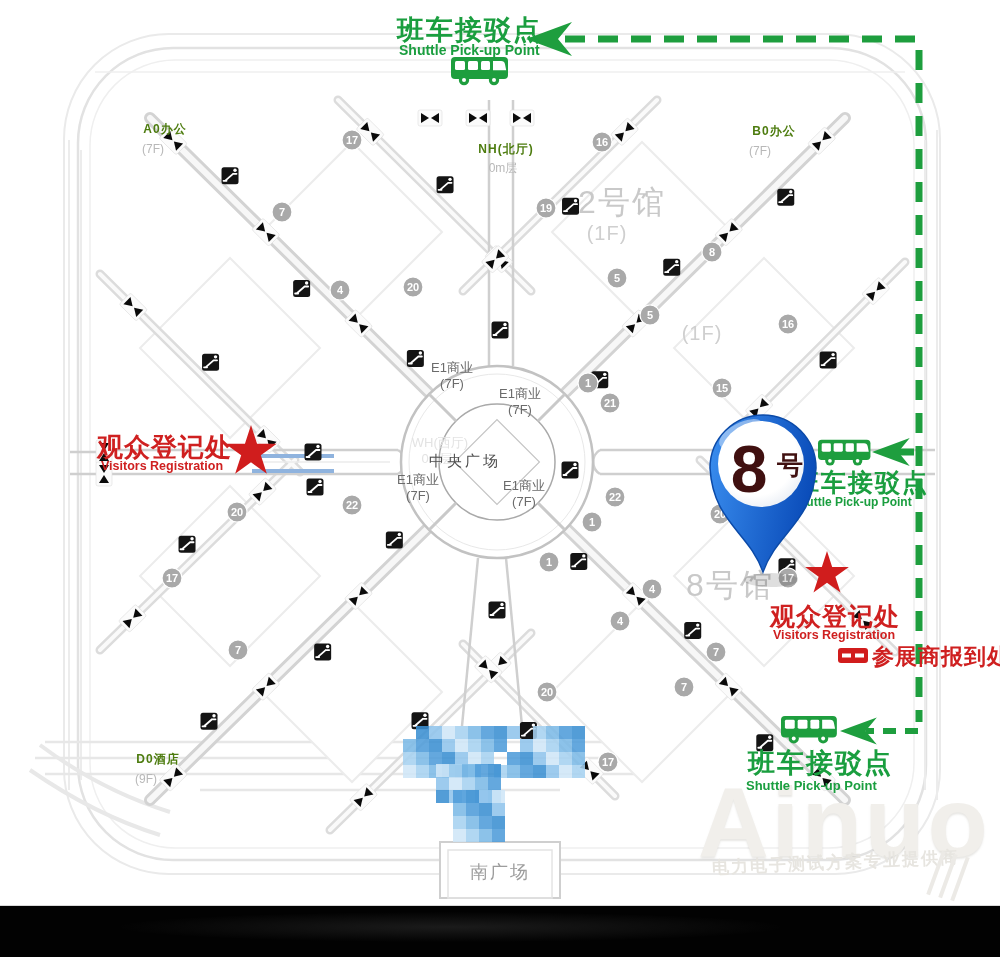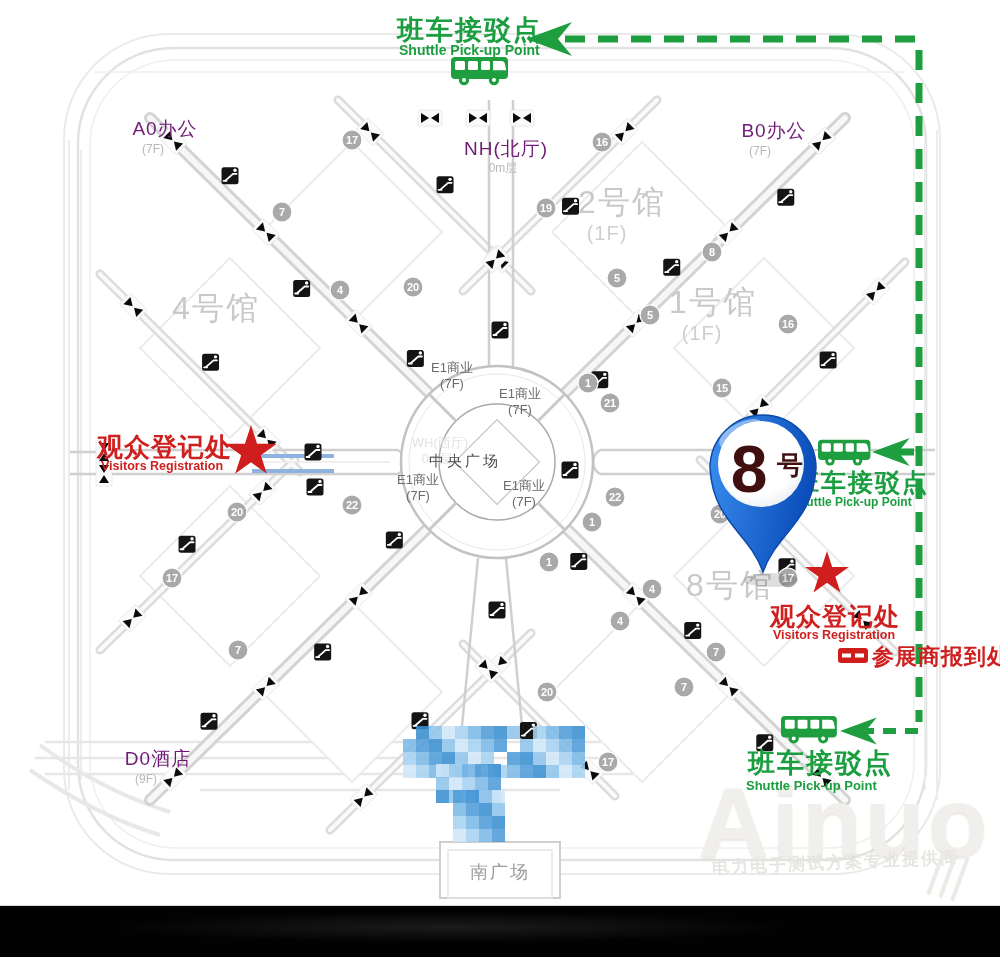--- a/index.html
+++ b/index.html
@@ -3,21 +3,21 @@
 <meta charset="utf-8">
 <style>
   html,body{margin:0;padding:0;background:#fff;}
   .stage{position:relative;width:1000px;height:957px;background:#fff;overflow:hidden;
          font-family:"Liberation Sans","DejaVu Sans",sans-serif;}
   .stage svg{position:absolute;left:0;top:0;}
   .pos{position:absolute;white-space:nowrap;}
   .lbl{position:absolute;transform:translate(-50%,-50%);white-space:nowrap;}
   .hall{font-size:32px;color:#c9c9c9;letter-spacing:2px;}
   .hallsub{font-size:20px;color:#cfcfcf;letter-spacing:1px;text-align:right;}
-  .bldg{font-size:19px;color:#701a75;letter-spacing:1px;}
+  .bldg{font-size:12px;color:#4d7c0f;letter-spacing:1px;font-weight:bold;}
   .bsub{font-size:12px;color:#b8b8b8;}
   .ghost{font-size:13px;color:#e3e3e3;}
   .cplaza{font-size:15px;color:#4f4f4f;letter-spacing:3px;font-weight:500;}
   .e1{position:absolute;transform:translate(-50%,-50%);font-size:13px;color:#6b6b6b;
       line-height:1.2;text-align:center;white-space:nowrap;}
   .splaza{font-size:18px;color:#9d9d9d;letter-spacing:2px;}
   .gcn{color:#1a9e3f;font-weight:bold;letter-spacing:2px;}
   .gen{color:#1a9e3f;font-weight:bold;}
   .rcn{color:#cf2020;font-weight:bold;letter-spacing:1px;}
   .ren{color:#cf2020;font-weight:bold;}
@@ -675,22 +675,20 @@
   <div class="wm wm-brand pos">Ainuo</div>
   <div class="wm wm-slogan pos">电力电子测试方案专业提供商</div>
   <div class="wm wm-slash" style="left:934px;top:850px;"></div>
   <div class="wm wm-slash" style="left:946px;top:853px;"></div>
   <div class="wm wm-slash" style="left:958px;top:856px;"></div>
 
   <div class="layer-labels">
 
     <div class="lbl hall" style="left:622px;top:203px;">2号馆</div>
     <div class="lbl hallsub" style="left:607px;top:233px;">(1F)</div>
-    <div class="lbl hall" style="left:216px;top:309px;">4号馆</div>
-    <div class="lbl hall" style="left:713px;top:303px;">1号馆</div>
     <div class="lbl hallsub" style="left:702px;top:333px;">(1F)</div>
     <div class="lbl hall" style="left:730px;top:586px;">8号馆</div>
 
     <div class="lbl bldg" style="left:165px;top:129px;">A0办公</div>
     <div class="lbl bsub" style="left:153px;top:149px;">(7F)</div>
     <div class="lbl bldg" style="left:774px;top:131px;">B0办公</div>
     <div class="lbl bsub" style="left:760px;top:151px;">(7F)</div>
     <div class="lbl bldg" style="left:506px;top:149px;">NH(北厅)</div>
     <div class="lbl bsub" style="left:503px;top:168px;">0m层</div>
     <div class="lbl ghost" style="left:440px;top:443px;">WH(西厅)</div>

